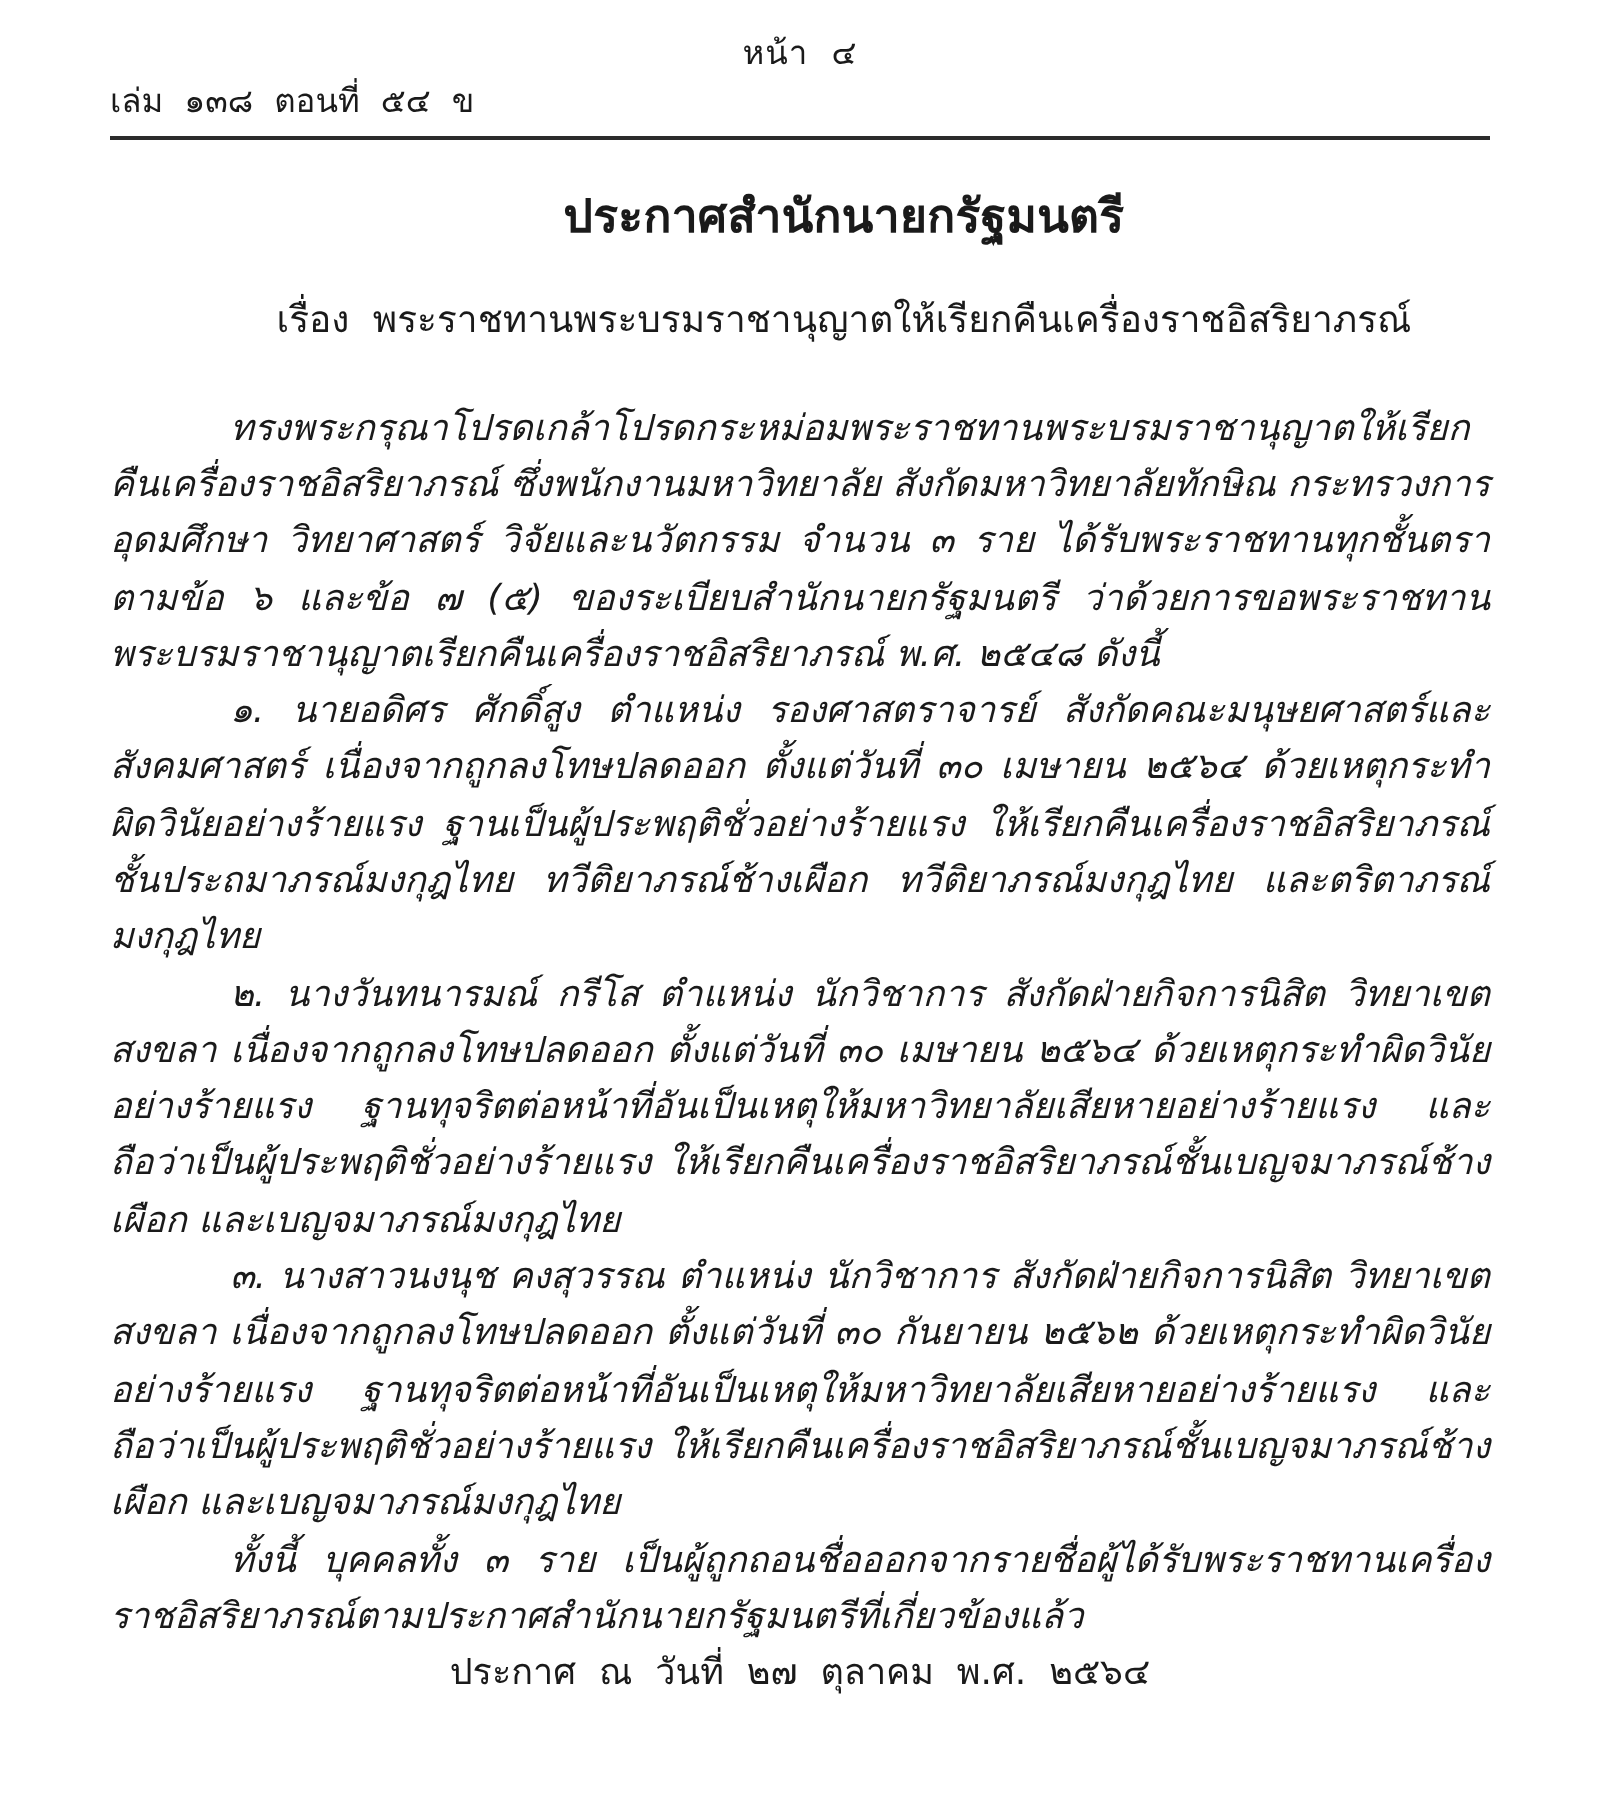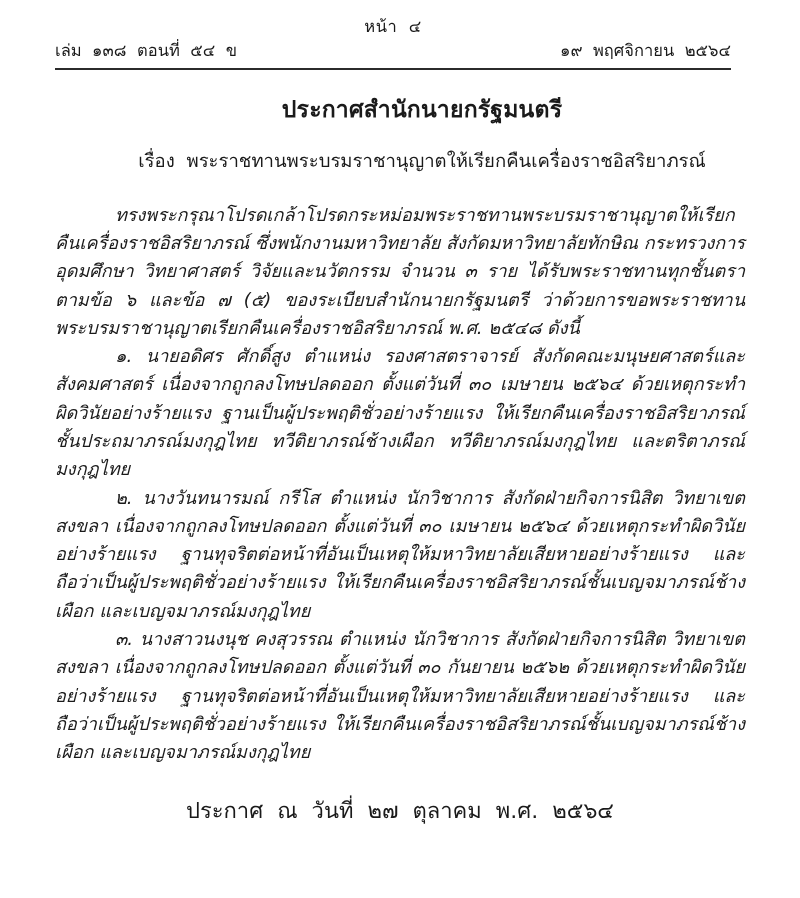--- a/index.html
+++ b/index.html
@@ -19,21 +19,21 @@
     position: relative;
     width: 800px;
     height: 898px;
     background: #ffffff;
     box-sizing: border-box;
   }
 
   
   .masthead {
     position: relative;
-    padding: 16px 69px 0 55px;
+    padding: 16px 55px 0 55px;
   }
   .page-marker {
     text-align: center;
     font-size: 16.5px;
     line-height: 1.35;
     letter-spacing: 0.5px;
     white-space: pre;
   }
   .masthead-row {
     display: flex;
@@ -85,52 +85,51 @@
     margin: 0;
     text-align: justify;
     text-justify: inter-word;
     text-indent: 60px;
     font-style: italic;
   }
   .para + .para { margin-top: 0; }
 
   
   .closing-date {
-    margin-top: 30px;
     padding: 0 55px;
-    font-size: 22px;
+    font-size: 18px;
     line-height: 28.3px;
     text-align: center;
     white-space: pre;
   }
 </style>
 </head>
 <body>
 
 <div class="page">
 
   <div class="masthead">
 
     <div class="page-marker"><span>หน้า</span><span>&nbsp;&nbsp;</span><span>๔</span></div>
 
     <div class="masthead-row">
       <div class="masthead-left">เล่ม  ๑๓๘  ตอนที่  ๕๔  ข</div>
-      <div class="masthead-right">๑๙  พฤศจิกายน  ๒๕๖๔</div>
     </div>
 
     <div class="masthead-rule"></div>
   </div>
 
   <div class="title-block">
     <div class="doc-title">ประกาศสำนักนายกรัฐมนตรี</div>
     <div class="doc-subtitle">เรื่อง  พระราชทานพระบรมราชานุญาตให้เรียกคืนเครื่องราชอิสริยาภรณ์</div>
   </div>
 
   <div class="body-block">
     <p class="para">ทรงพระกรุณาโปรดเกล้าโปรดกระหม่อมพระราชทานพระบรมราชานุญาตให้เรียกคืนเครื่องราชอิสริยาภรณ์ ซึ่งพนักงานมหาวิทยาลัย สังกัดมหาวิทยาลัยทักษิณ กระทรวงการอุดมศึกษา วิทยาศาสตร์ วิจัยและนวัตกรรม จำนวน ๓ ราย ได้รับพระราชทานทุกชั้นตรา ตามข้อ ๖ และข้อ ๗ (๕) ของระเบียบสำนักนายกรัฐมนตรี ว่าด้วยการขอพระราชทานพระบรมราชานุญาตเรียกคืนเครื่องราชอิสริยาภรณ์ พ.ศ. ๒๕๔๘  ดังนี้</p>
     <p class="para">๑. นายอดิศร ศักดิ์สูง ตำแหน่ง รองศาสตราจารย์ สังกัดคณะมนุษยศาสตร์และสังคมศาสตร์ เนื่องจากถูกลงโทษปลดออก ตั้งแต่วันที่ ๓๐ เมษายน ๒๕๖๔ ด้วยเหตุกระทำผิดวินัยอย่างร้ายแรง ฐานเป็นผู้ประพฤติชั่วอย่างร้ายแรง ให้เรียกคืนเครื่องราชอิสริยาภรณ์ชั้นประถมาภรณ์มงกุฎไทย ทวีติยาภรณ์ช้างเผือก ทวีติยาภรณ์มงกุฎไทย และตริตาภรณ์มงกุฎไทย</p>
     <p class="para">๒. นางวันทนารมณ์ กรีโส ตำแหน่ง นักวิชาการ สังกัดฝ่ายกิจการนิสิต วิทยาเขตสงขลา เนื่องจากถูกลงโทษปลดออก ตั้งแต่วันที่ ๓๐ เมษายน ๒๕๖๔ ด้วยเหตุกระทำผิดวินัยอย่างร้ายแรง ฐานทุจริตต่อหน้าที่อันเป็นเหตุให้มหาวิทยาลัยเสียหายอย่างร้ายแรง  และถือว่าเป็นผู้ประพฤติชั่วอย่างร้ายแรง ให้เรียกคืนเครื่องราชอิสริยาภรณ์ชั้นเบญจมาภรณ์ช้างเผือก และเบญจมาภรณ์มงกุฎไทย</p>
     <p class="para">๓. นางสาวนงนุช คงสุวรรณ ตำแหน่ง นักวิชาการ สังกัดฝ่ายกิจการนิสิต วิทยาเขตสงขลา เนื่องจากถูกลงโทษปลดออก ตั้งแต่วันที่ ๓๐ กันยายน ๒๕๖๒ ด้วยเหตุกระทำผิดวินัยอย่างร้ายแรง ฐานทุจริตต่อหน้าที่อันเป็นเหตุให้มหาวิทยาลัยเสียหายอย่างร้ายแรง  และถือว่าเป็นผู้ประพฤติชั่วอย่างร้ายแรง ให้เรียกคืนเครื่องราชอิสริยาภรณ์ชั้นเบญจมาภรณ์ช้างเผือก และเบญจมาภรณ์มงกุฎไทย</p>
+    <p class="para">ทั้งนี้ บุคคลทั้ง ๓ ราย เป็นผู้ถูกถอนชื่อออกจากรายชื่อผู้ได้รับพระราชทานเครื่องราชอิสริยาภรณ์ตามประกาศสำนักนายกรัฐมนตรีที่เกี่ยวข้องแล้ว</p>
   </div>
 
   <div class="closing-date">ประกาศ  ณ  วันที่  ๒๗  ตุลาคม  พ.ศ.  ๒๕๖๔</div>
 
 </div>
 
 </body></html>

